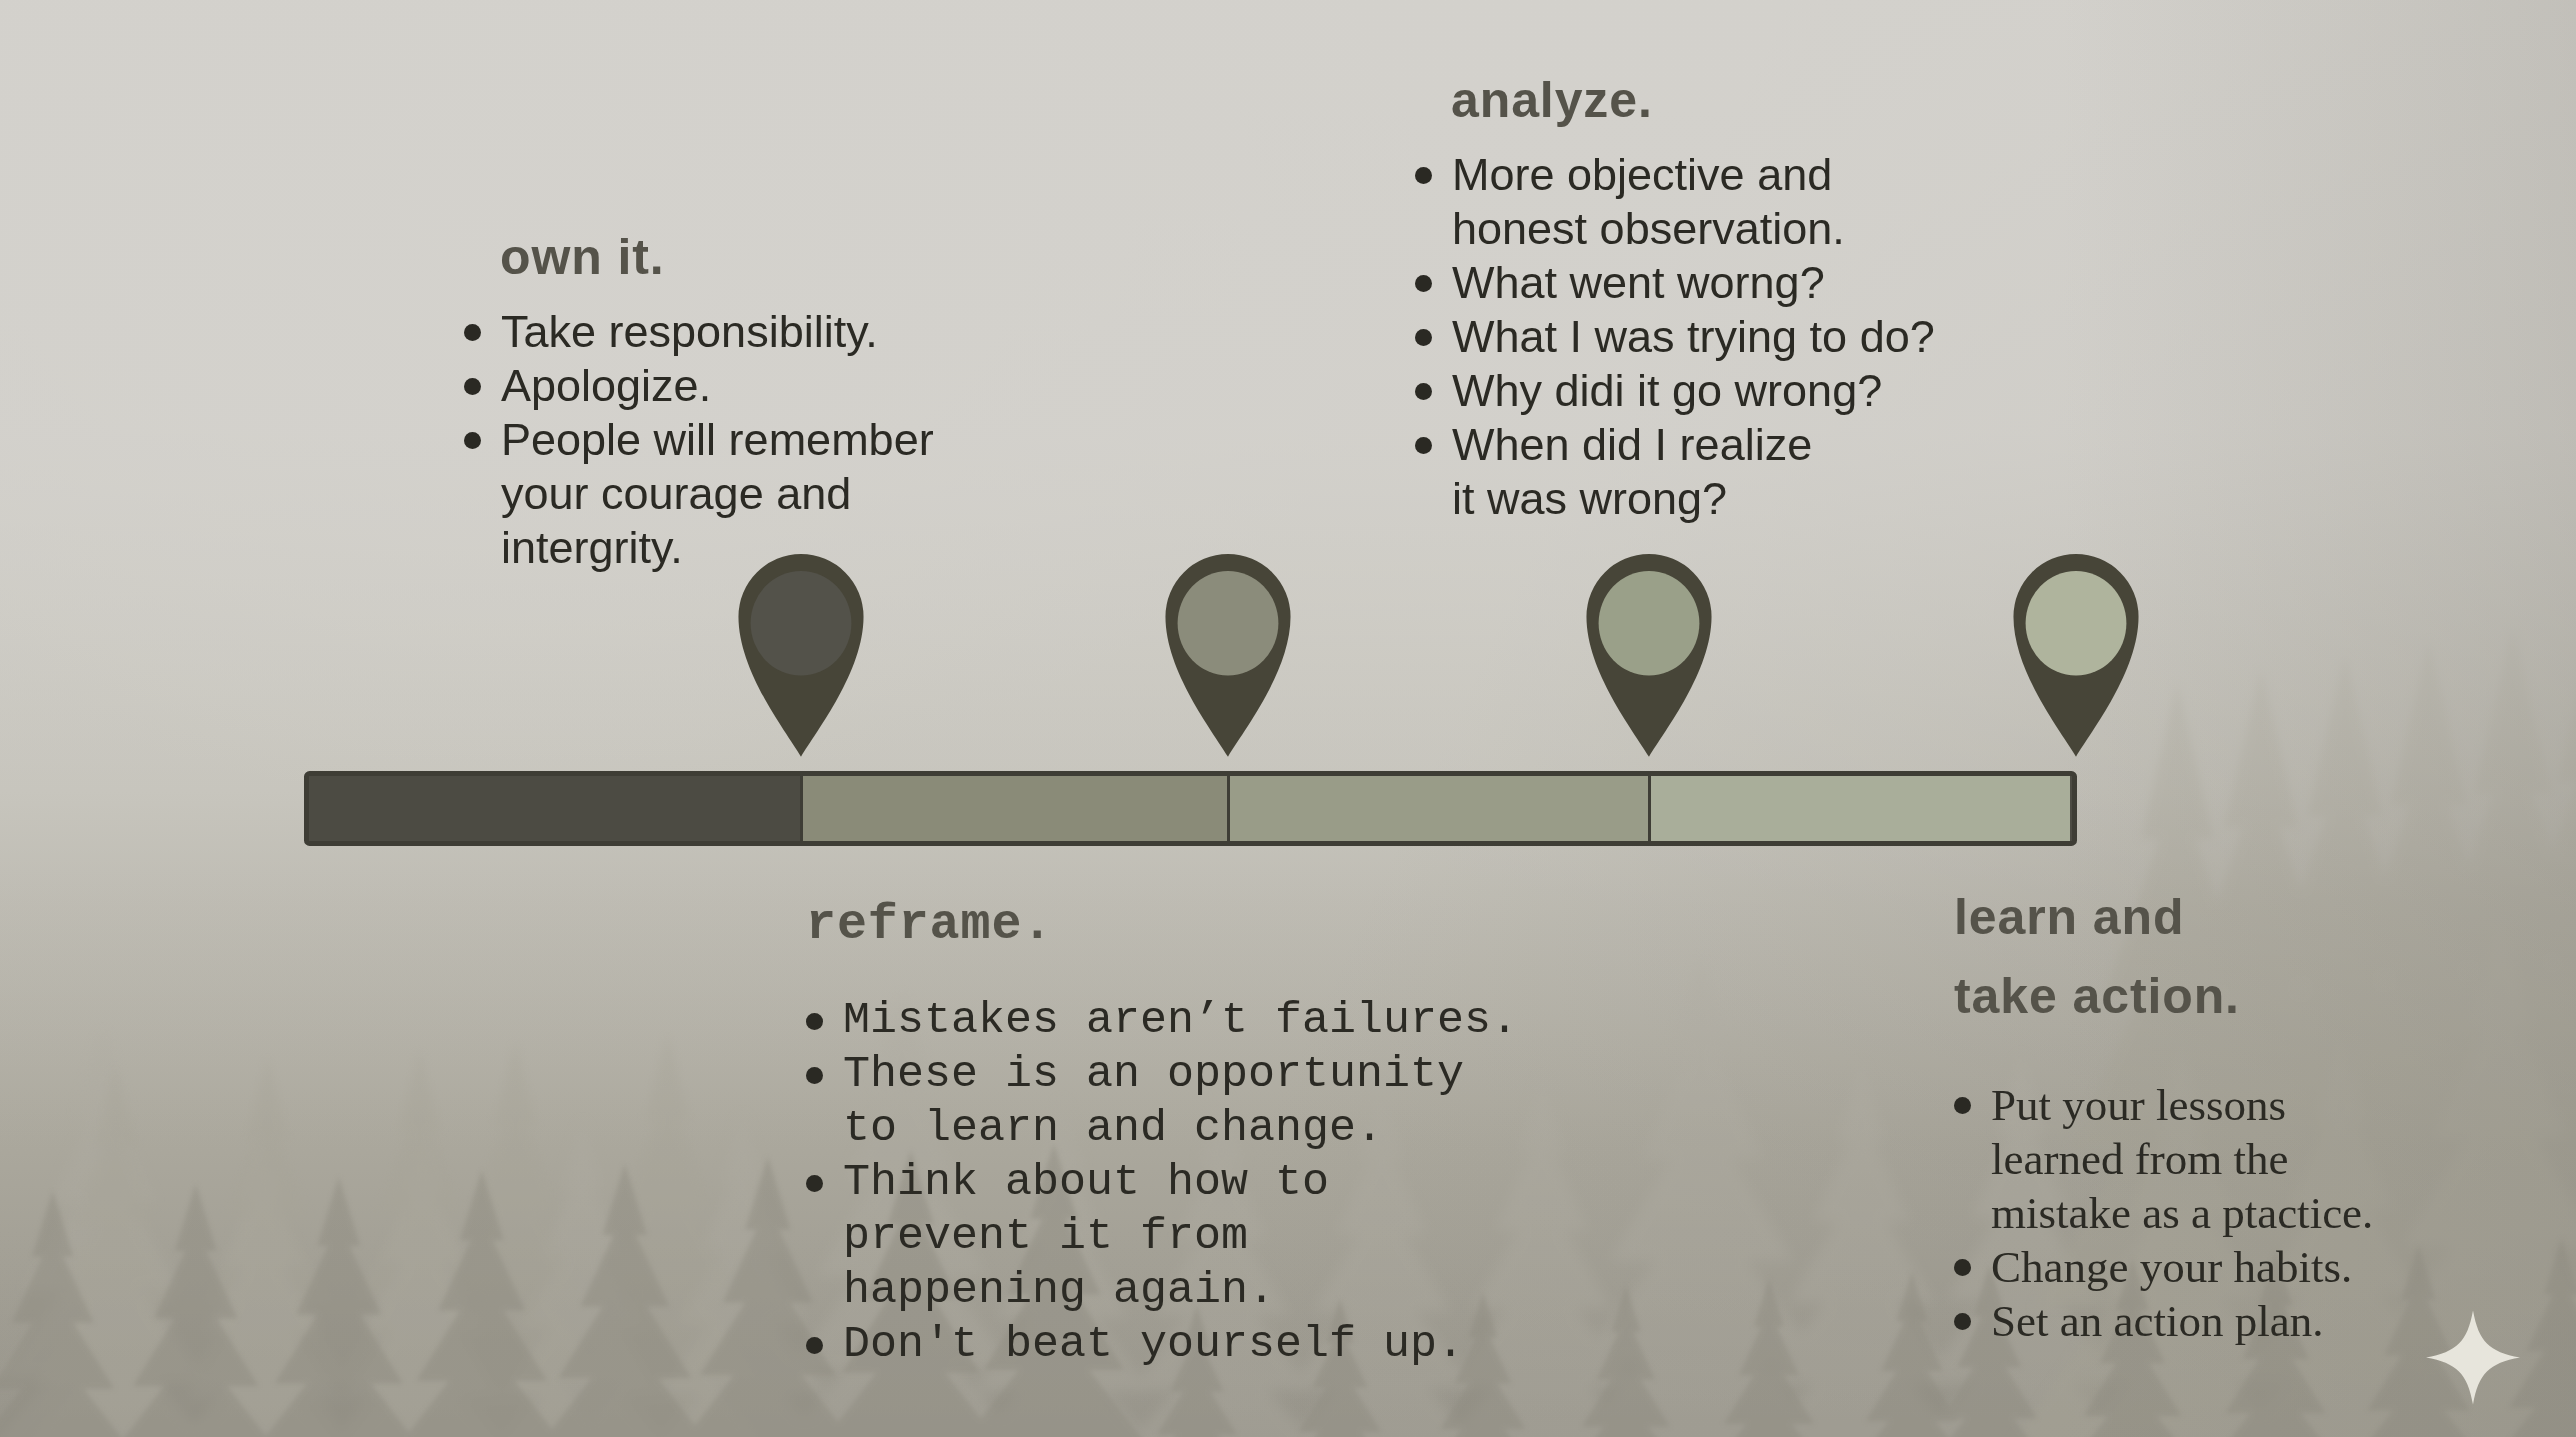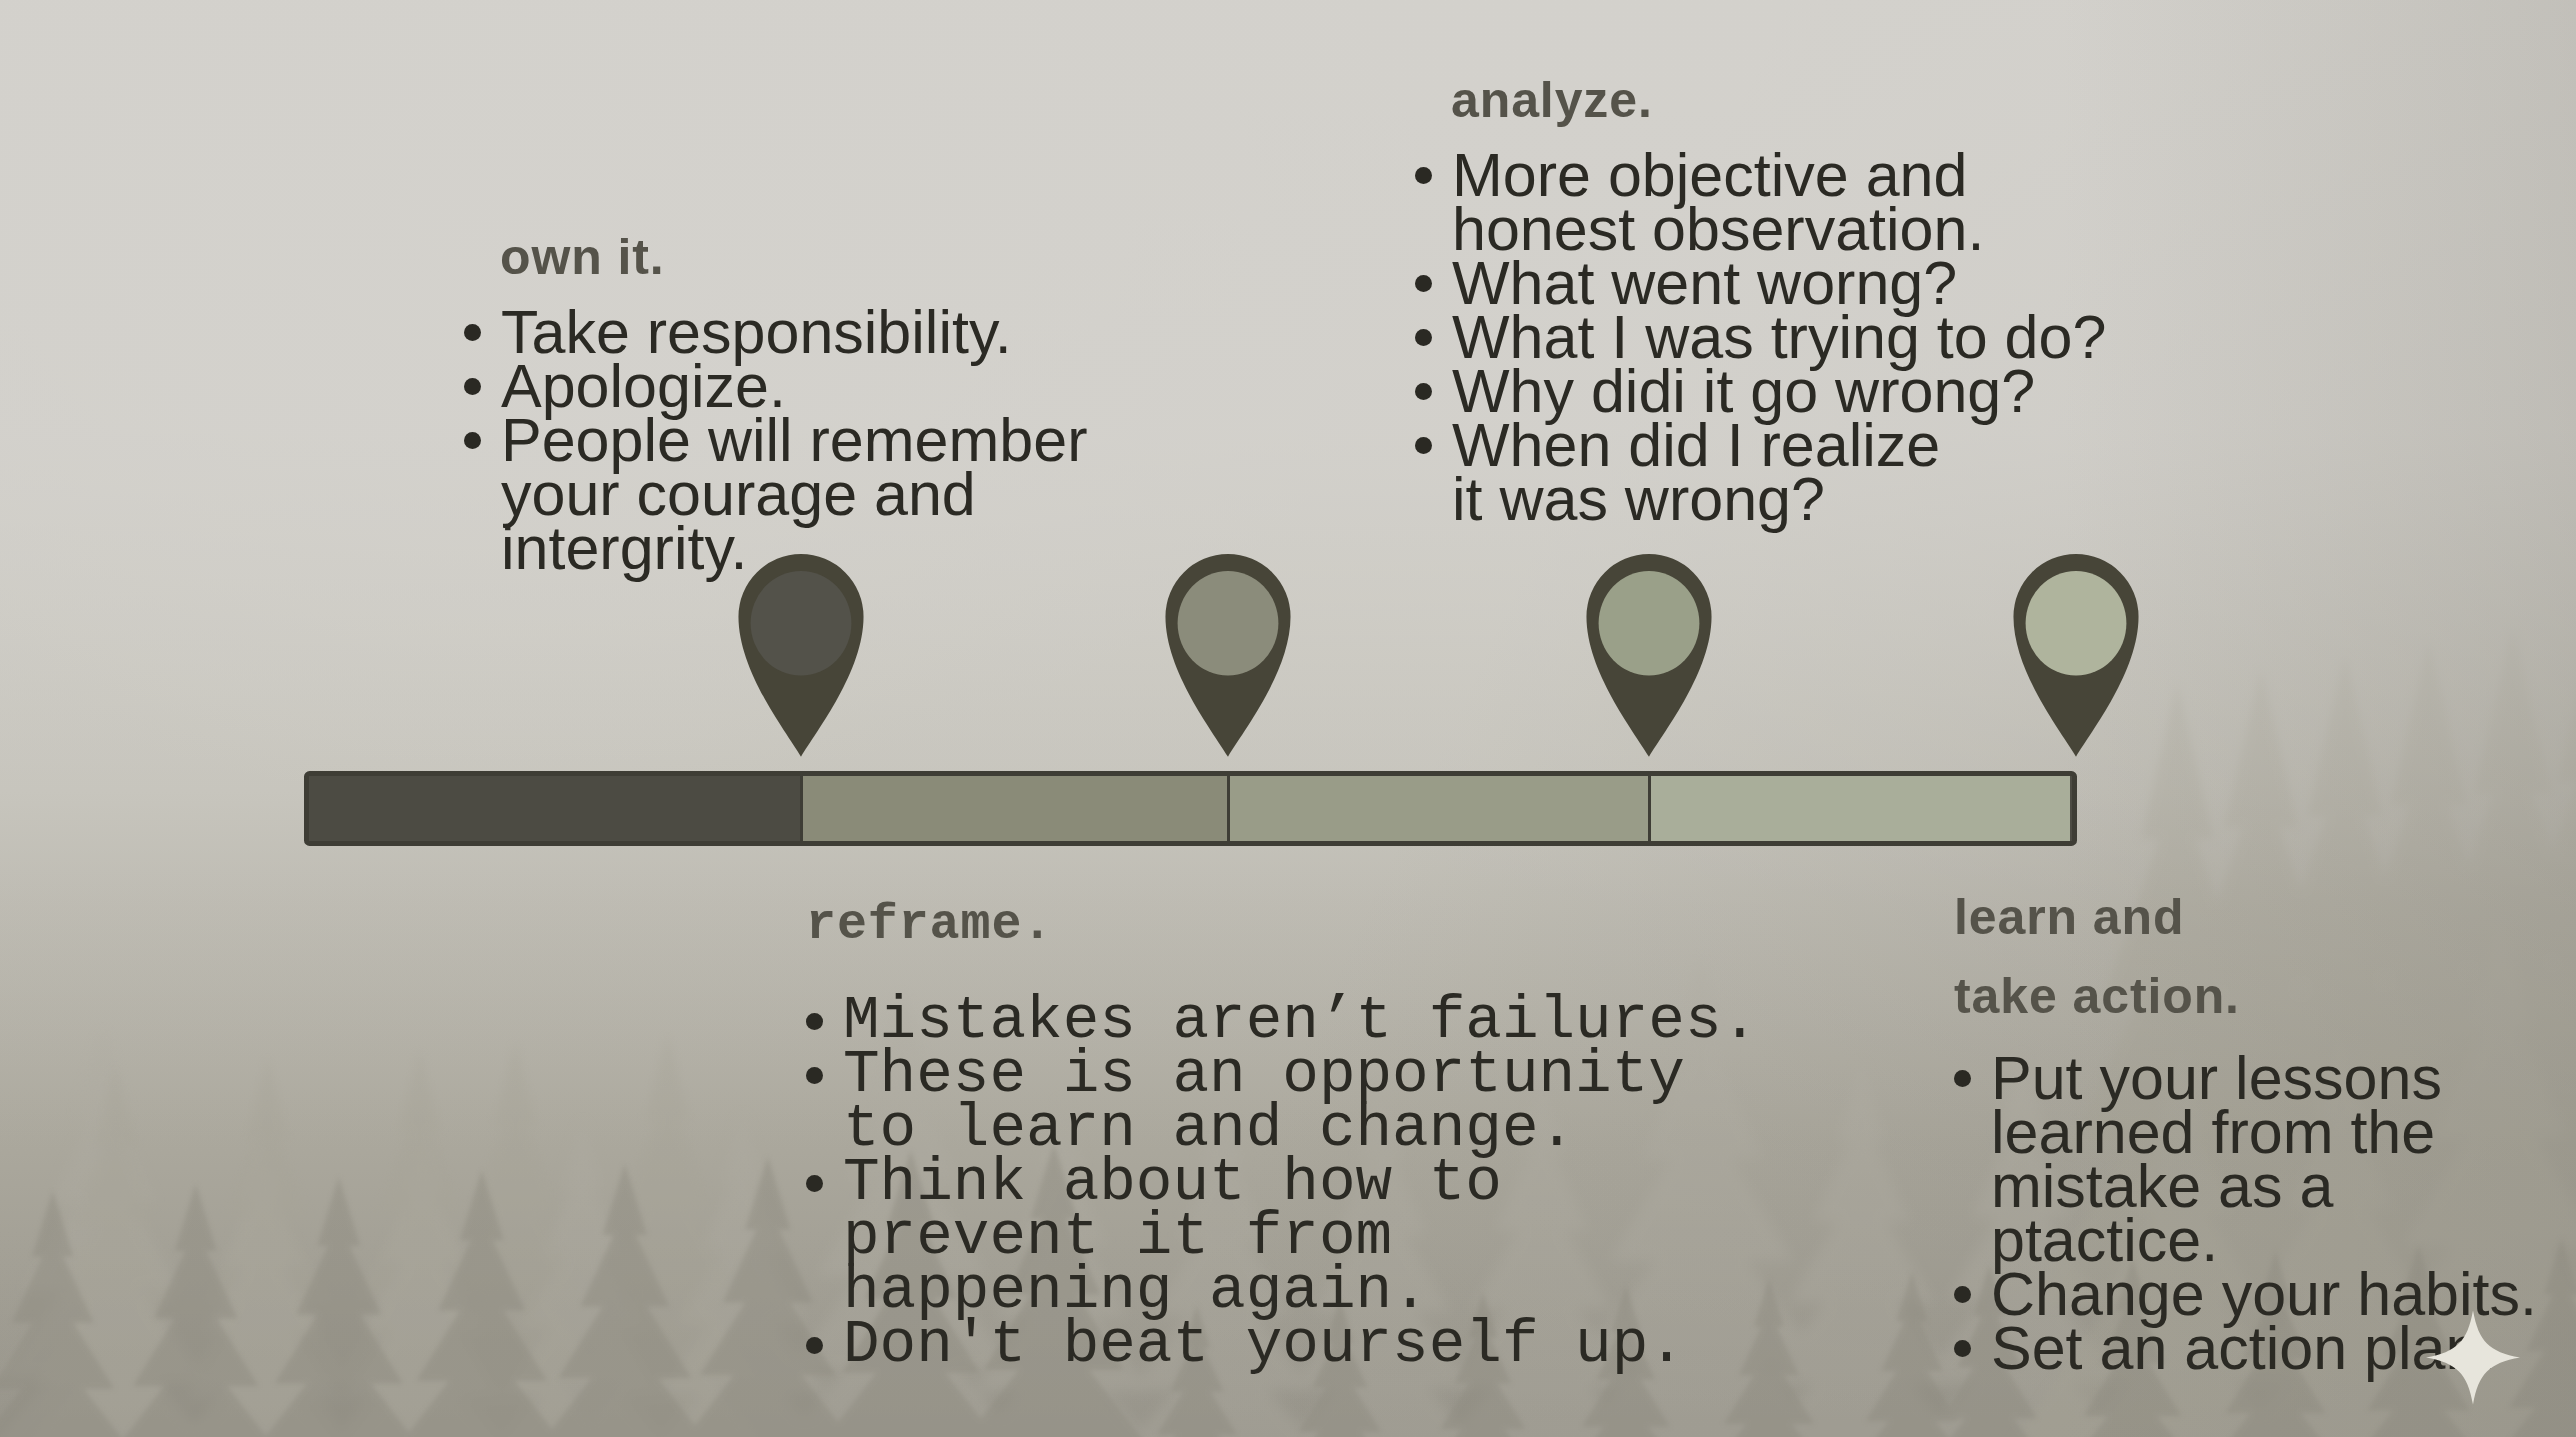--- a/index.html
+++ b/index.html
@@ -28,31 +28,31 @@
   .content{position:absolute;inset:0;z-index:3;}
 
   .block{position:absolute;}
   .title{
     margin:0;font-size:50px;line-height:79px;font-weight:700;
     color:#55534a;letter-spacing:0.9px;white-space:pre-line;
   }
   .title.indent{margin-left:36px;}
   .bullets{
     list-style:none;margin:0;padding:0;
-    font-size:61px;line-height:54px;color:#2b2a24;font-weight:400;
+    font-size:45px;line-height:54px;color:#2b2a24;font-weight:400;
   }
   .bullets li{position:relative;padding-left:37px;white-space:pre-line;}
   .bullets li::before{
     content:"";position:absolute;left:0;top:19px;width:17px;height:17px;
     border-radius:50%;background:#2a2923;
   }
   .own-it{left:464px;top:218px;}   .own-it .bullets{margin-top:8.4px;}
   .analyze{left:1415px;top:61px;}  .analyze .bullets{margin-top:8.4px;}
   .reframe{left:806px;top:885px;font-family:Liberation Mono, monospace;}  .reframe .bullets{margin-top:30px;}
-  .learn{left:1954px;top:878px;}   .learn .bullets{margin-top:15px;}
+  .learn{left:1954px;top:878px;}   .learn .bullets{margin-top:42px;font-family:Liberation Serif, serif;}
 
   .bar{
     position:absolute;left:304px;top:771px;width:1773px;height:75px;
     box-sizing:border-box;border:5.6px solid #3e3d35;border-radius:5.6px;
     display:flex;overflow:hidden;background:#4c4b43;
   }
   .seg{height:100%;box-sizing:border-box;}
   .seg.sep{border-left:3.7px solid #3e3d35;}
 
   .pin{position:absolute;top:549px;width:140px;height:210px;z-index:4;}

